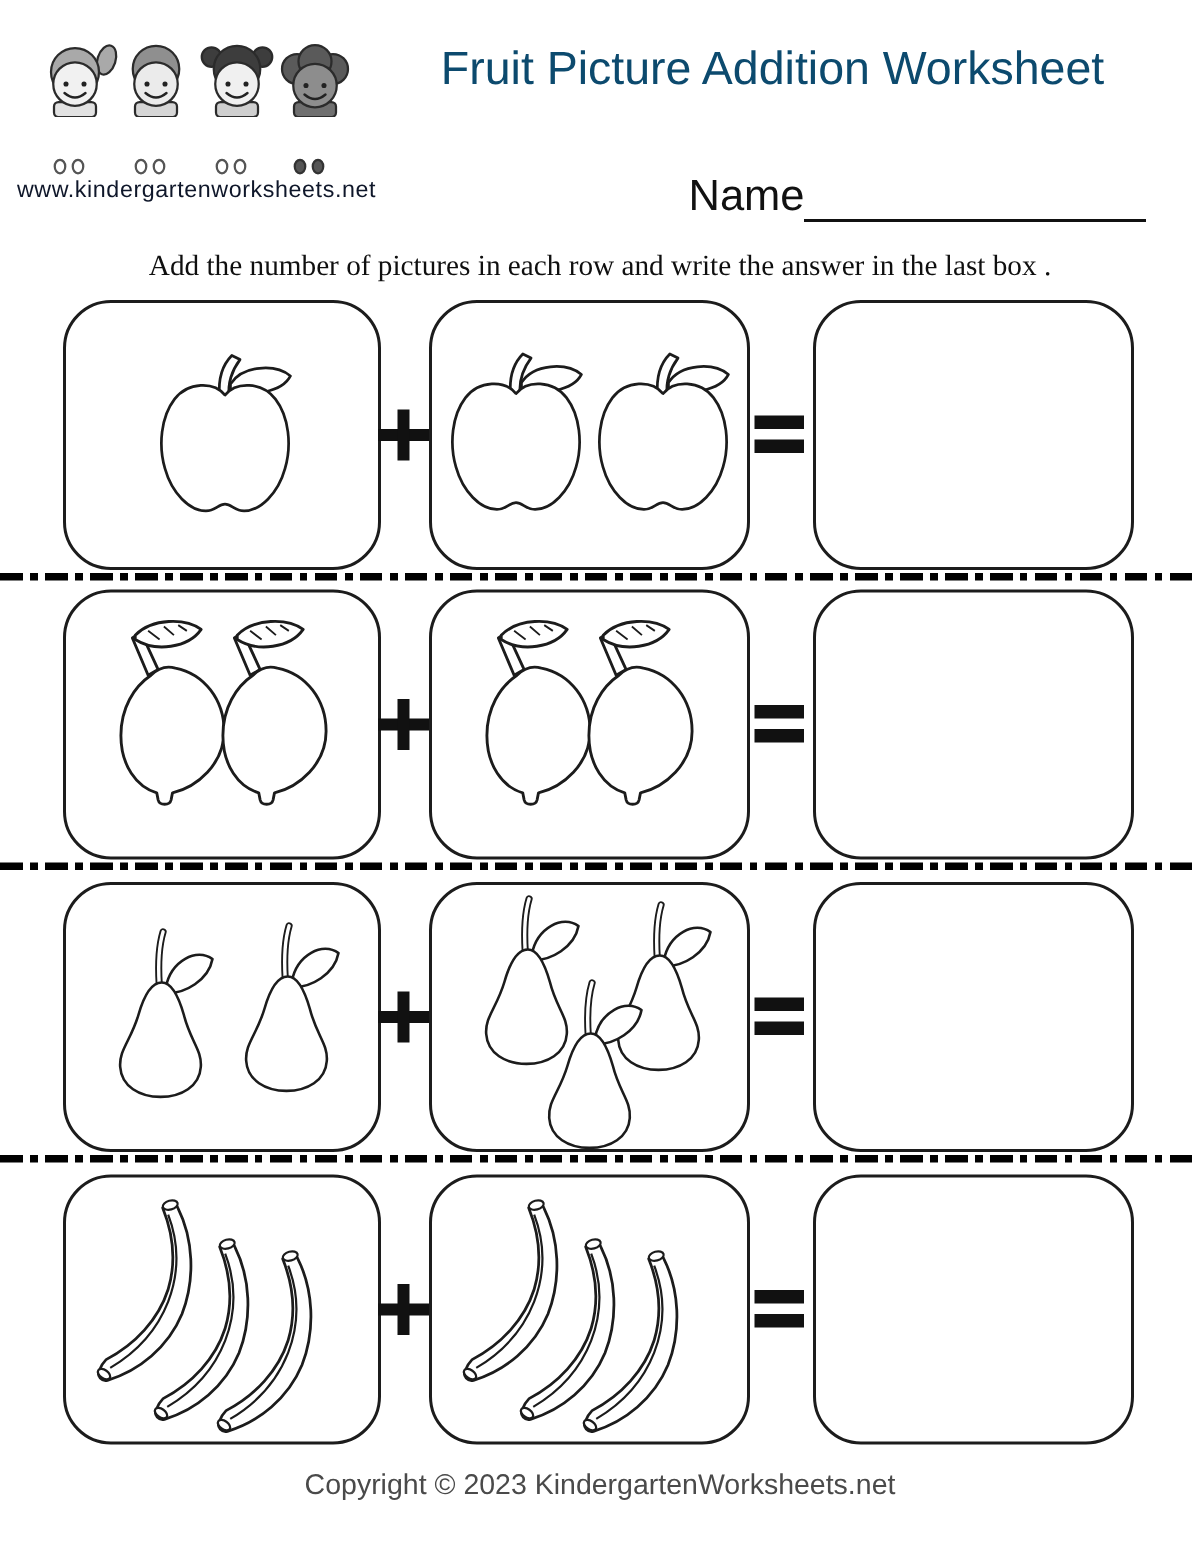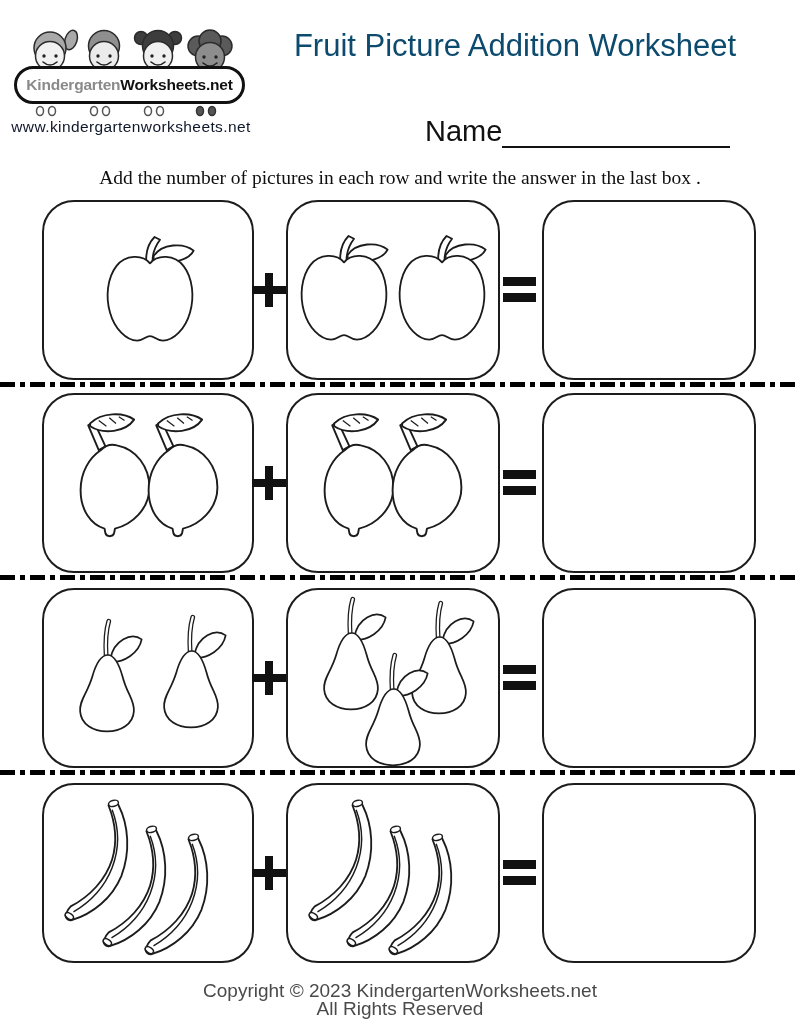--- a/index.html
+++ b/index.html
@@ -10,21 +10,21 @@
   .logo-heads{position:absolute;left:2px;top:0;width:228px;height:62px;}
   .logo-banner{position:absolute;left:0;top:50px;width:231px;height:38px;border:3px solid #111;border-radius:19px;background:#fff;
     box-sizing:border-box;display:flex;align-items:center;justify-content:center;z-index:2;white-space:nowrap;
     font-weight:bold;font-size:15.5px;letter-spacing:-0.2px;}
   .brand-first{color:#8a8a8a;}
   .brand-second{color:#111;}
   .logo-feet{position:absolute;left:0;top:86px;width:231px;height:18px;z-index:1;}
   .logo-www{position:absolute;left:-10px;top:102px;width:254px;text-align:center;font-size:15.5px;letter-spacing:0.4px;color:#0f172a;}
 
   .title{position:absolute;left:250px;top:28px;width:530px;text-align:center;font-size:31px;color:#0c4a6e;}
-  .name-row{position:absolute;left:425px;top:110px;display:flex;align-items:flex-end;}
+  .name-row{position:absolute;left:459px;top:110px;display:flex;align-items:flex-end;}
   .name-label{font-size:29px;}
   .name-line{width:228px;height:36px;border-bottom:2.2px solid #111;}
   .instruction{position:absolute;left:0;top:167px;width:800px;text-align:center;font-size:19.5px;color:#0f0f0f;font-family:Liberation Serif, serif;}
 
   
   .fruit-box{position:absolute;height:180px;border:2.6px solid #1c1c1c;border-radius:32px;background:#fff;box-sizing:border-box;}
   .fruit{position:absolute;overflow:visible;}
   .plus{position:absolute;width:34px;height:34px;}
   .plus::before{content:"";position:absolute;left:0;top:12.8px;width:34px;height:8.6px;background:#111;}
   .plus::after{content:"";position:absolute;left:12.7px;top:0;width:8.6px;height:34px;background:#111;}
@@ -107,24 +107,20 @@
       <circle cx="188" cy="41" r="1.7"></circle>
         <circle cx="200" cy="41" r="1.7"></circle>
     </g>
     <g fill="none" stroke="#222" stroke-width="1.6" stroke-linecap="round">
       <path d="M27 46 Q34 52 41 46"></path>
       <path d="M81 46 Q88 52 95 46"></path>
       <path d="M135 46 Q142 52 149 46"></path>
       <path d="M187 47 Q194 53 201 47"></path>
     </g>
   </svg>
-  <div class="logo-banner">
-    <span class="brand-first">Kindergarten</span>
-      <span class="brand-second">Worksheets.net</span>
-  </div>
   <svg class="logo-feet" viewBox="0 0 231 18">
     <g fill="#fff" stroke="#555" stroke-width="1.5">
       <ellipse cx="26" cy="9" rx="3.5" ry="4.5"></ellipse>
         <ellipse cx="38" cy="9" rx="3.5" ry="4.5"></ellipse>
       <ellipse cx="80" cy="9" rx="3.5" ry="4.5"></ellipse>
         <ellipse cx="92" cy="9" rx="3.5" ry="4.5"></ellipse>
       <ellipse cx="134" cy="9" rx="3.5" ry="4.5"></ellipse>
         <ellipse cx="146" cy="9" rx="3.5" ry="4.5"></ellipse>
       <ellipse cx="186" cy="9" rx="3.5" ry="4.5" fill="#555" stroke="#333"></ellipse>
         <ellipse cx="198" cy="9" rx="3.5" ry="4.5" fill="#555" stroke="#333"></ellipse>
@@ -223,14 +219,13 @@
       <svg viewBox="0 0 100 140" class="fruit" style="left: 92px; top: 44px; width: 92px; height: 129px;">
         <use href="#sym-banana"></use>
       </svg>
     </div>
     <div class="equals" style="left: 503px; top: 860px;"></div>
     <div class="fruit-box" style="left: 542px; top: 783px; width: 214px;"></div>
   </div>
 
 <div class="footer">
   <div>Copyright © 2023 KindergartenWorksheets.net</div>
-  <div>All Rights Reserved</div>
 </div>
 
 </body></html>

